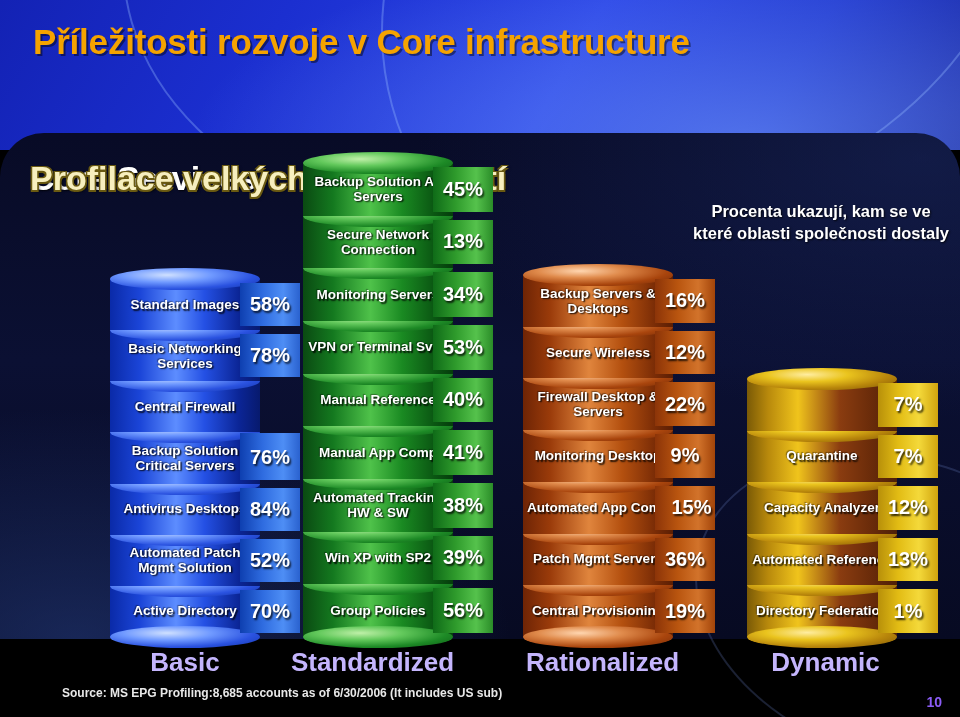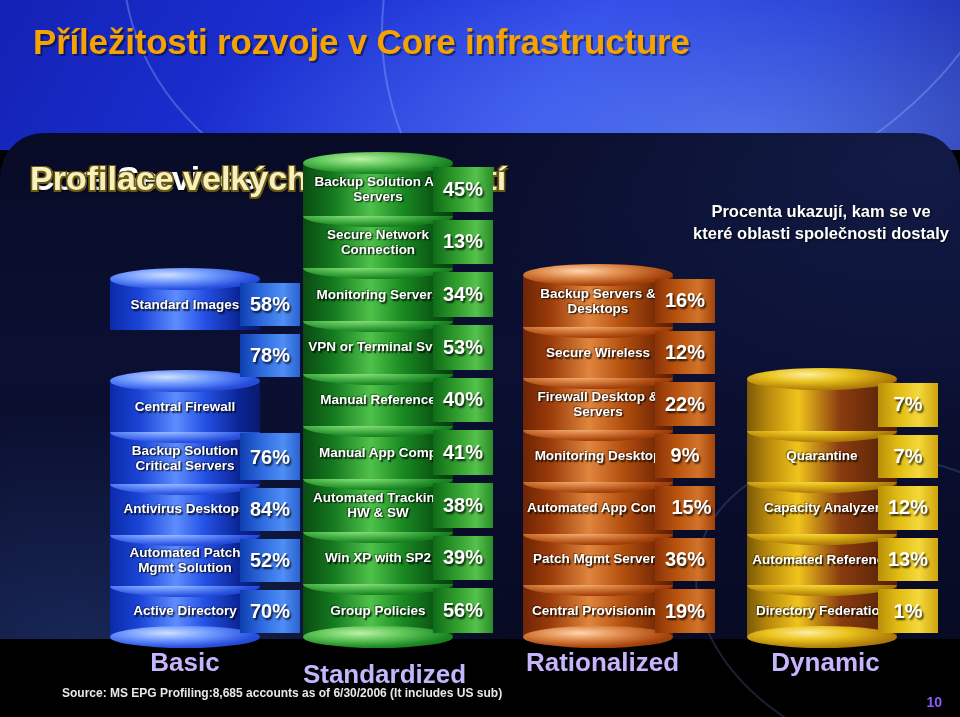--- a/index.html
+++ b/index.html
@@ -145,20 +145,25 @@
 <div id="note">Procenta ukazují, kam se ve které oblasti společnosti dostaly</div>
 
 <div id="stacks-root">
     <div class="stack blue" style="left: 0px; top: 0px; width: 960px; height: 717px;">
       <div class="seg" style="position: absolute; left: 110px; top: 279px; height: 51.1429px; z-index: 20;">
         <div class="body"></div>
         <div class="cap cap-top"></div>
         <div class="label">Standard Images</div>
       </div>
       <div class="pct" style="left: 240px; top: 283px; height: 43.1429px; z-index: 25;">58%</div>
+      <div class="seg" style="position: absolute; left: 110px; top: 330.143px; height: 51.1429px; z-index: 19;">
+        <div class="body"></div>
+        <div class="cap cap-top"></div>
+        <div class="label">Basic Networking Services</div>
+      </div>
       <div class="pct" style="left: 240px; top: 334.143px; height: 43.1429px; z-index: 25;">78%</div>
       <div class="seg" style="position: absolute; left: 110px; top: 381.286px; height: 51.1429px; z-index: 18;">
         <div class="body"></div>
         <div class="cap cap-top"></div>
         <div class="label">Central Firewall</div>
       </div>
       <div class="pct" style="left: 240px; top: 385.286px; height: 36px; z-index: 25; margin-top: 48px;">83%</div>
       <div class="seg" style="position: absolute; left: 110px; top: 432.429px; height: 51.1429px; z-index: 17;">
         <div class="body"></div>
         <div class="cap cap-top"></div>
@@ -316,19 +321,19 @@
         <div class="cap cap-top"></div>
         <div class="cap cap-bot"></div>
         <div class="label">Directory Federation</div>
       </div>
       <div class="pct" style="left: 878px; top: 589.4px; height: 43.6px; z-index: 25;">1%</div>
     </div>
   </div>
 
 <div id="axis-root">
     <div class="axis-label" style="left: 110px; width: 150px; top: 647px;">Basic</div>
-    <div class="axis-label" style="left: 292px; width: 185px; top: 647px; margin-top: 12px;">Standardized</div>
+    <div class="axis-label" style="left: 280px; width: 185px; top: 647px;">Standardized</div>
     <div class="axis-label" style="left: 510px; width: 185px; top: 647px;">Rationalized</div>
     <div class="axis-label" style="left: 738px; width: 175px; top: 647px;">Dynamic</div>
   </div>
 
 <div id="source-line">Source:  MS EPG Profiling:8,685 accounts as of 6/30/2006 (It includes US sub)</div>
 <div id="page-number">10</div>
 
 </body></html>

